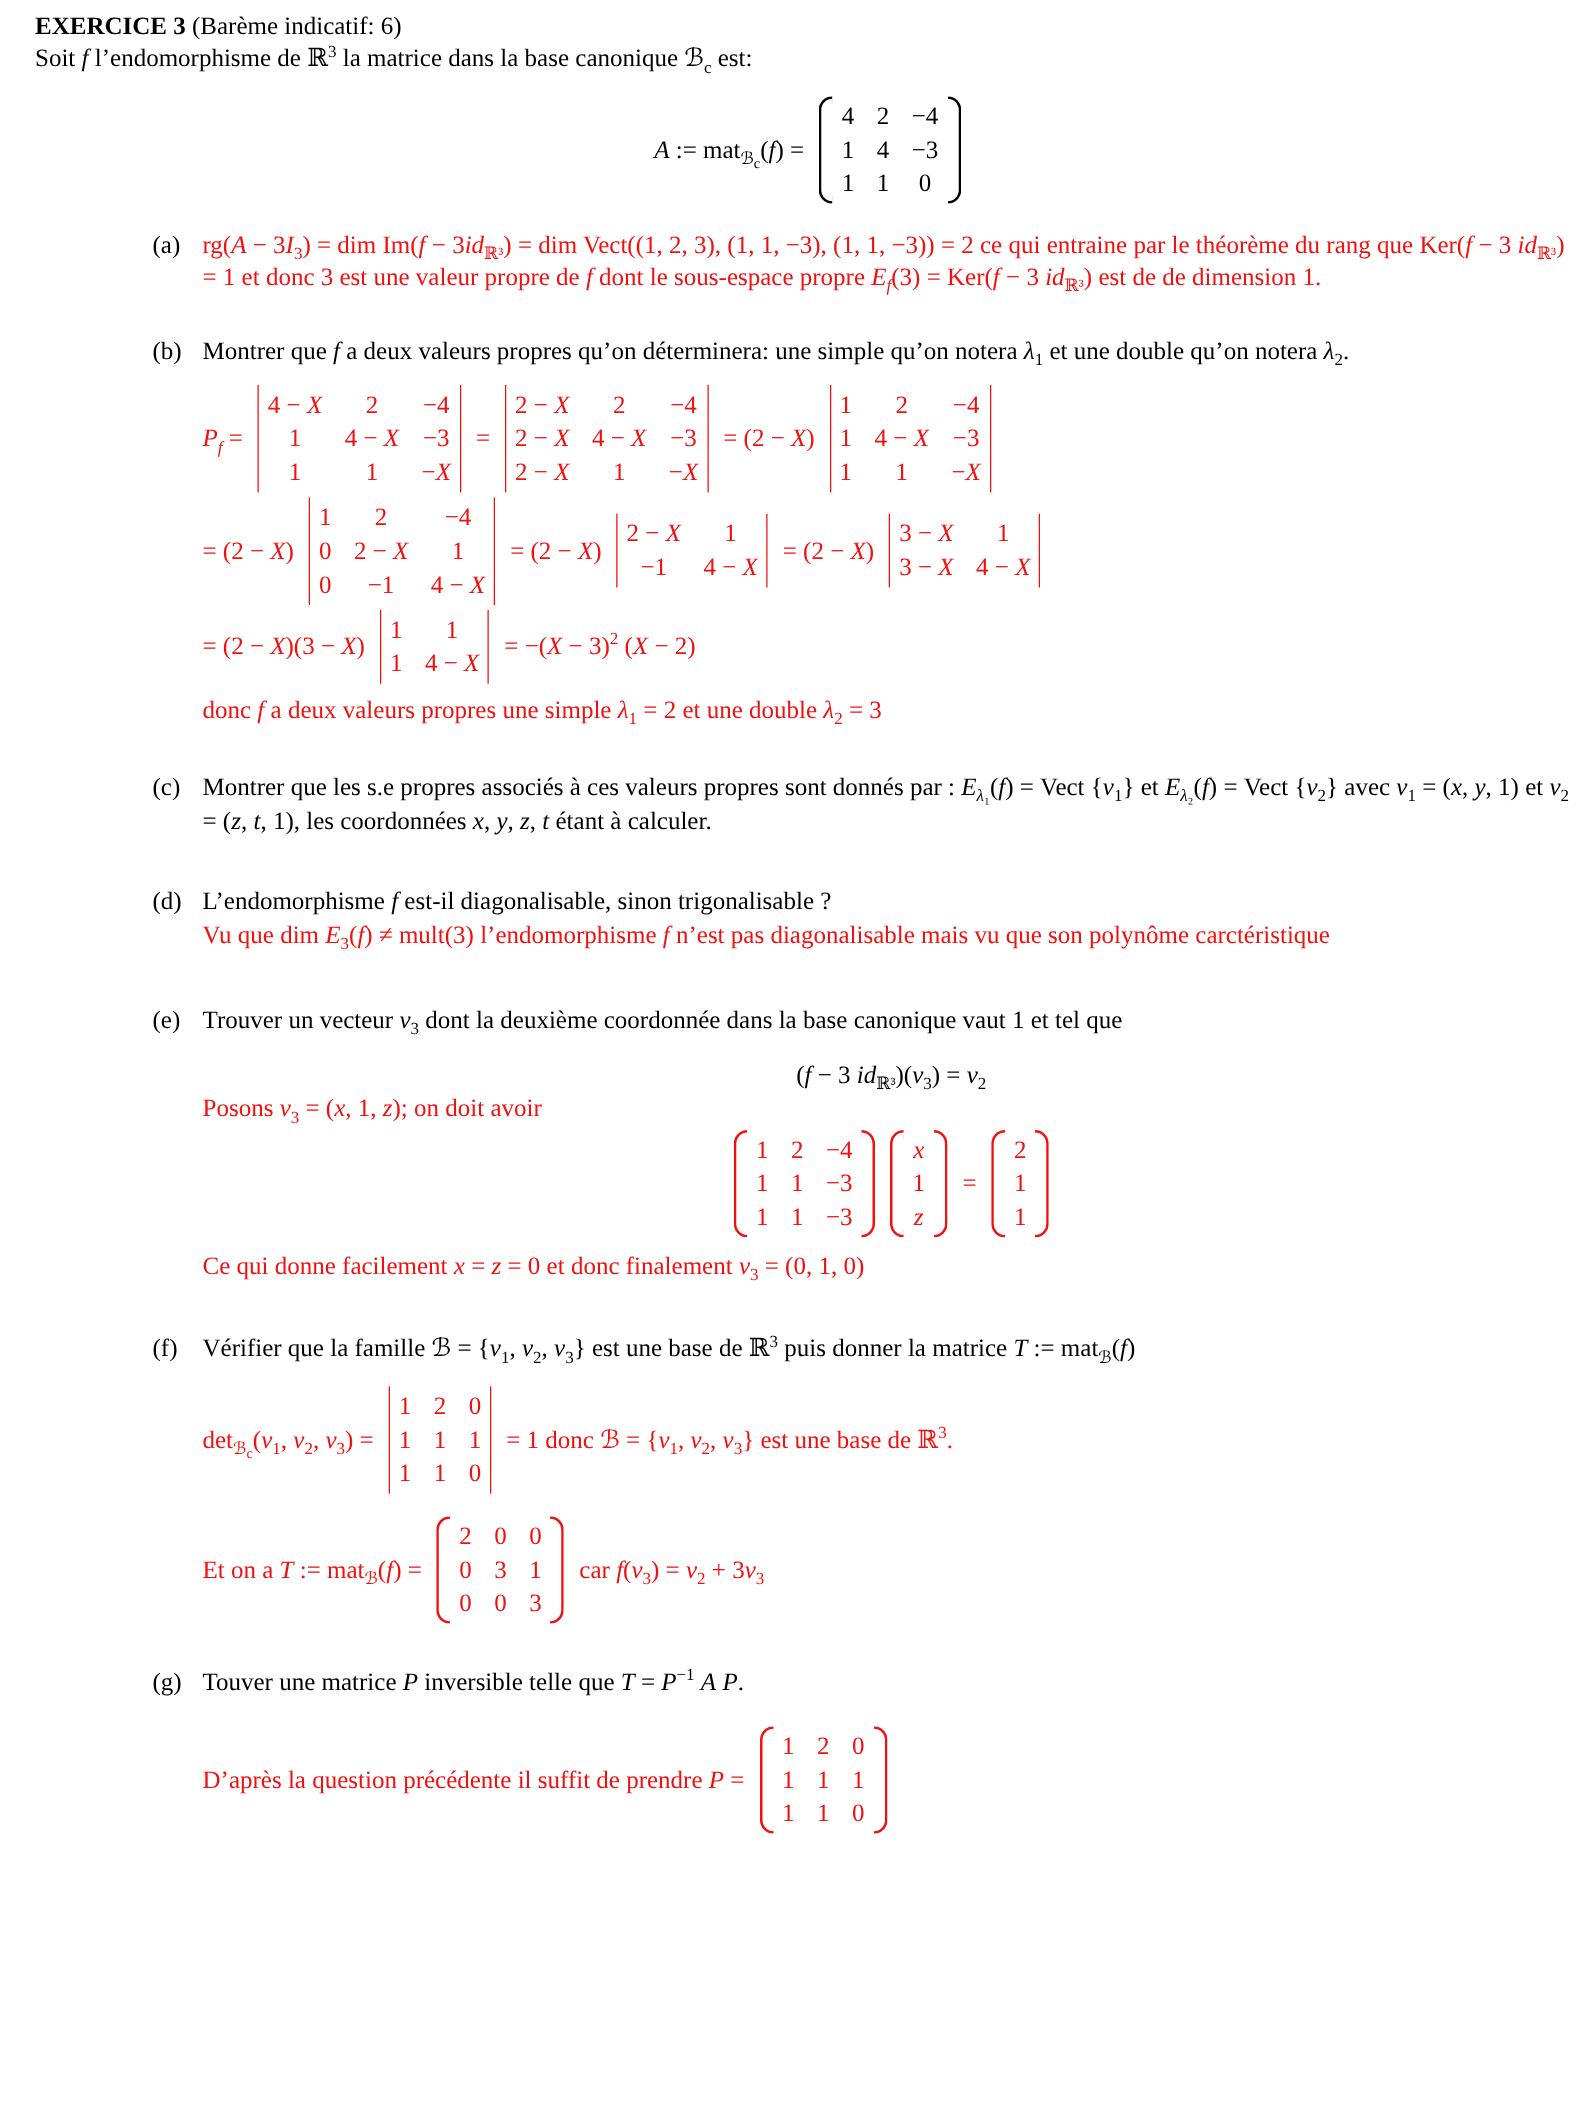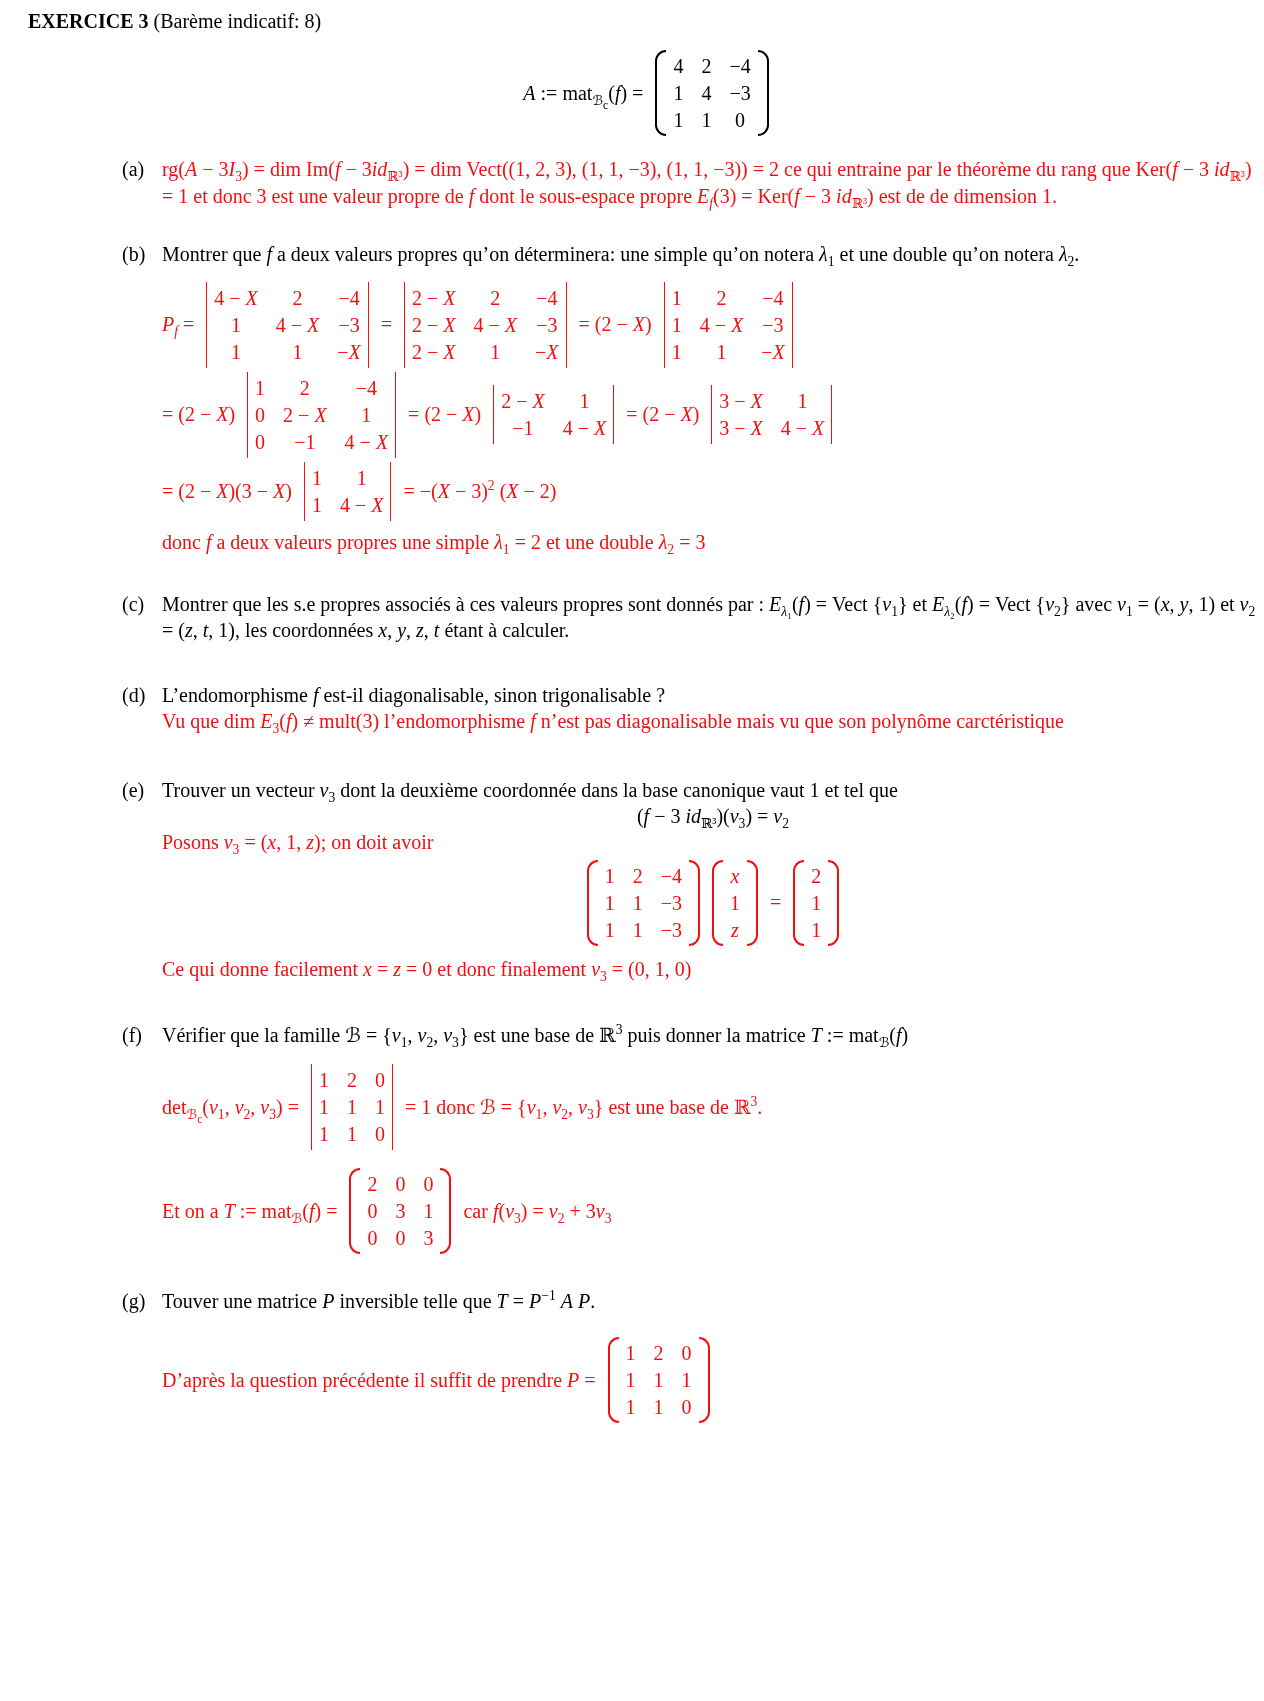--- a/index.html
+++ b/index.html
@@ -38,37 +38,38 @@
   .item-a { margin-top:20px; }
   .gap-ans { }
   .item-b { margin-top:32px; }
   .pf1 { margin-top:14px; }
   .pf2 { margin-top:4px; }
   .pf3 { margin-top:4px;align-items:center; }
   .pfc { margin-top:8px; }
   .item-c { margin-top:36px; }
   .item-d { margin-top:38px; }
   .item-e { margin-top:42px; }
-  .e-disp { }
+  .e-disp { margin-top:18px; }
   .e-posons { }
   .e-mateq { margin-top:4px; }
   .e-concl { margin-top:10px; }
   .item-f { margin-top:40px; }
   .f-det { margin-top:16px; }
   .f-t { margin-top:18px; }
   .item-g { margin-top:34px; }
   .g-ans { margin-top:22px; }
 </style>
 </head>
 <body>
 
 <div class="doc">
 
-  <p class="mt-title"><span class="bold">EXERCICE 3</span><span> (Barème indicatif: 8)</span></p>
-
+  <p class="mt-title"><span class="bold">EXERCICE 3</span><span> (Barème indicatif: 6)</span></p>
+
+  <p>Soit <i>f</i> l’endomorphisme de ℝ<sup>3</sup> la matrice dans la base canonique ℬ<sub>c</sub> est:</p>
 
   <div class="mrow center eqA">
     <span><i>A</i> := mat<sub>ℬ<sub>c</sub></sub>(<i>f</i>) =</span>
     <span class="mat">
       <span class="paren l"></span>
       <span class="mgrid" style="grid-template-columns: repeat(3, auto);">
           <span class="mcell">4</span>
           <span class="mcell">2</span>
           <span class="mcell">−4</span>
           <span class="mcell">1</span>

